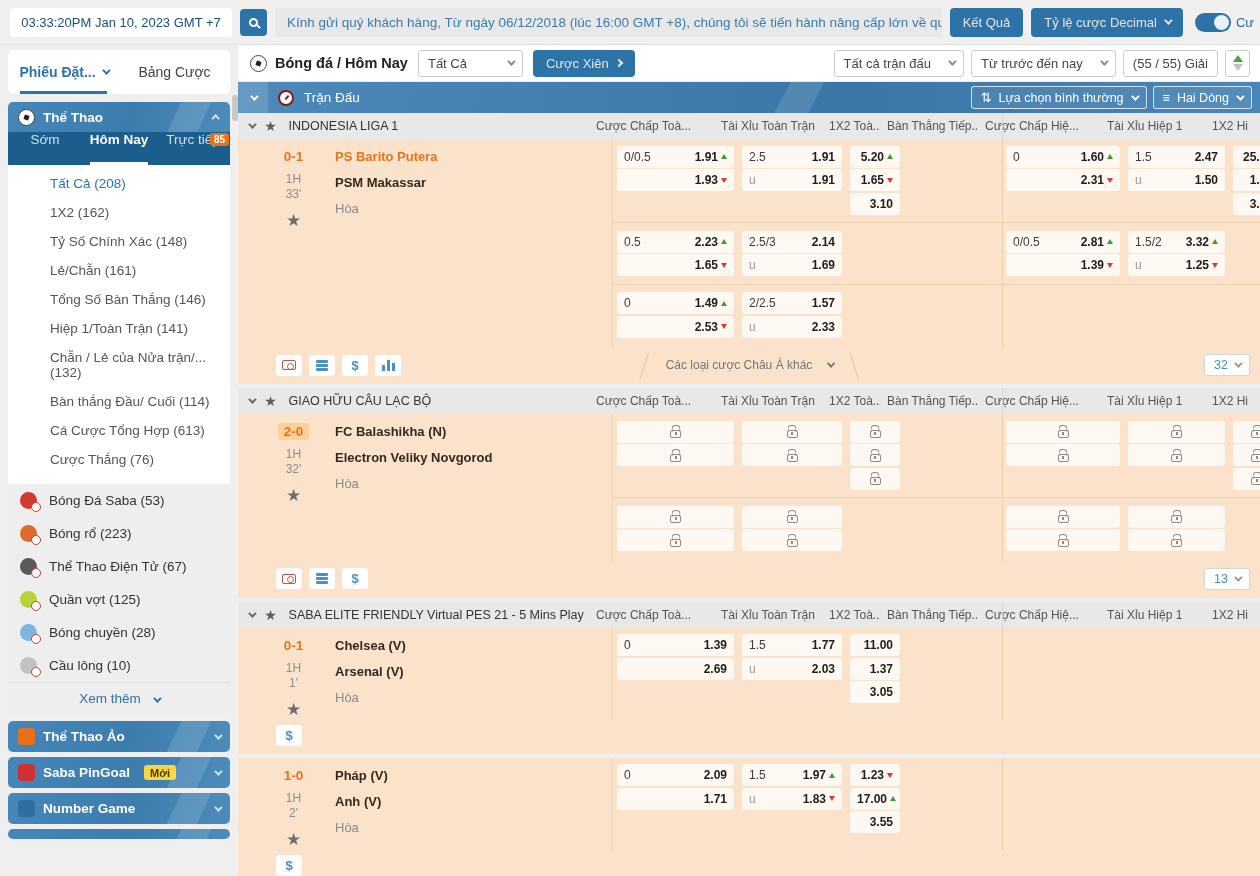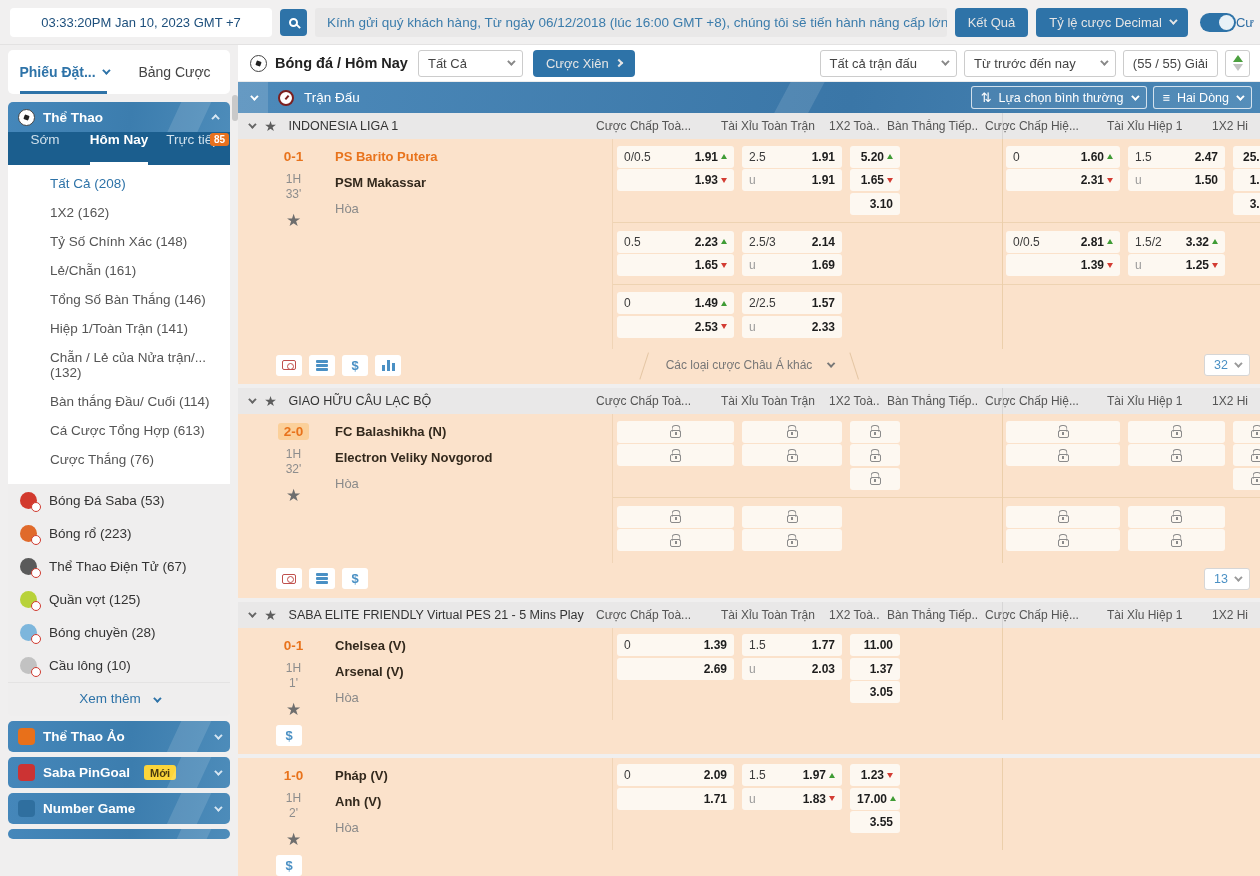--- a/index.html
+++ b/index.html
@@ -1,27 +1,27 @@
 <!DOCTYPE html>
 <html><head>
 <meta charset="utf-8">
 <style>
   * { box-sizing: border-box; margin: 0; padding: 0; }
   html,body { width:1260px; height:876px; overflow:hidden; background:#f0efef;
     font-family:"Liberation Sans","DejaVu Sans",sans-serif; font-size:13px; color:#333; }
 
   
   .topbar { height:45px; background:#f1f0f0; display:flex; align-items:center; padding:0 6px 0 10px; gap:8px; border-bottom:1px solid #e3e2e2;}
-  .timebox { width:262px; height:29px; background:#fff; border-radius:4px; display:flex; align-items:center; justify-content:center; color:#1d4f7c; font-size:13px; flex:none;}
+  .timebox { width:222px; height:29px; background:#fff; border-radius:4px; display:flex; align-items:center; justify-content:center; color:#1d4f7c; font-size:13px; flex:none;}
   .searchbtn { width:27px; height:27px; background:#2e73a8; border-radius:4px; display:flex; align-items:center; justify-content:center; flex:none; cursor:pointer;}
   .mag { width:9px; height:9px; border:2px solid #fff; border-radius:50%; position:relative; }
   .mag::after { content:""; position:absolute; width:2px; height:6px; background:#fff; transform:rotate(-45deg); right:-3px; bottom:-4px; }
   .marquee { flex:1; height:29px; background:#e9e8e8; border-radius:3px; display:flex; align-items:center; padding:0 12px; color:#3b7cab; font-size:13.5px; white-space:nowrap; overflow:hidden;}
   .bluebtn { height:29px; background:#2e73a8; color:#e5e5e5; border:none; border-radius:4px; padding:0 13px; font-size:13px; display:flex; align-items:center; gap:7px; flex:none; cursor:pointer; font-family:inherit;}
-  .toggle-wrap { display:flex; align-items:center; flex:none; margin-left:4px;}
+  .toggle-wrap { display:flex; align-items:center; gap:5px; flex:none; margin-left:4px;}
   .toggle { width:36px; height:19px; background:#2e73a8; border-radius:10px; position:relative; cursor:pointer; flex:none;}
   .toggle::after { content:""; position:absolute; right:2px; top:2px; width:15px; height:15px; background:#e8f1f7; border-radius:50%; }
   .toggle-label { color:#2d6da3; font-size:13px; }
 
   .chev { display:inline-block; width:6px; height:6px; border-right:2px solid currentColor; border-bottom:2px solid currentColor; transform:rotate(45deg) translateY(-2px); }
   .chev.up { transform:rotate(-135deg) translateY(-2px); }
   .chev.right { transform:rotate(-45deg); }
 
   
   .wrap { display:flex; height:831px; }
@@ -55,21 +55,21 @@
   .sicon { width:17px; height:17px; border-radius:50%; position:relative; flex:none;}
   .sicon::after { content:""; position:absolute; right:-4px; bottom:-3px; width:8px; height:8px; border-radius:50%; background:#fff; border:1.5px solid #cf3b30;}
   .showmore { background:#efeeee; text-align:center; padding:8px 0 10px 0; color:#2e73a8; font-size:13.5px; cursor:pointer; border-top:1px solid #e4e3e3; border-radius:0 0 5px 5px;}
   .section-bar { margin:5px 8px 0 8px; border-radius:5px; height:31px; }
   .gicon { width:17px; height:17px; border-radius:4px; flex:none;}
   .badge-new { background:#fcd53a; color:#4a3a10; font-size:11px; font-weight:bold; padding:1.5px 6px; border-radius:3px; margin-left:6px;}
 
   
   .main-head { height:37px; background:#fff; display:flex; align-items:center; padding:0 10px 0 12px; gap:10px; border-bottom:1px solid #ececec;}
   .main-title { font-weight:bold; font-size:14.5px; color:#222; display:flex; align-items:center; gap:8px;}
-  .selbox { height:27px; background:#fff; border:1px solid #ccc; border-radius:3px; display:flex; align-items:center; gap:24px; padding:0 9px; font-size:13px; color:#444; cursor:pointer;}
+  .selbox { height:27px; background:#fff; border:1px solid #ccc; border-radius:3px; display:flex; align-items:center; gap:17px; padding:0 9px; font-size:13px; color:#444; cursor:pointer;}
   .selbox .chev { color:#888; }
   .sel-all { width:105px; justify-content:space-between; }
   .mh-right { margin-left:auto; display:flex; align-items:center; gap:7px; }
   .sortbtn { width:25px; height:27px; background:#fff; border:1px solid #ccc; border-radius:3px; display:flex; flex-direction:column; align-items:center; justify-content:center; gap:2px; cursor:pointer;}
   .tri-up { width:0;height:0;border-left:5px solid transparent;border-right:5px solid transparent;border-bottom:7px solid #4ca03f;}
   .tri-down { width:0;height:0;border-left:5px solid transparent;border-right:5px solid transparent;border-top:7px solid #c3c3c3;}
 
   
   .match-bar { height:31px; background:linear-gradient(100deg,#4d8aba,#3a76a7 60%,#4b87b6); display:flex; align-items:center; padding:0 8px 0 0; gap:10px; position:relative; overflow:hidden;}
   .match-bar::before { content:""; position:absolute; left:53%; top:-10px; width:34px; height:60px; background:rgba(255,255,255,.12); transform:skewX(-28deg);}

